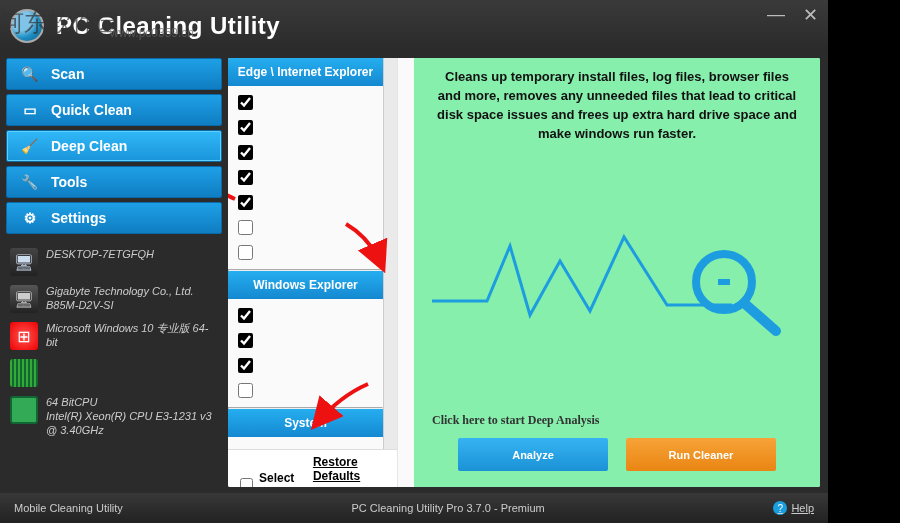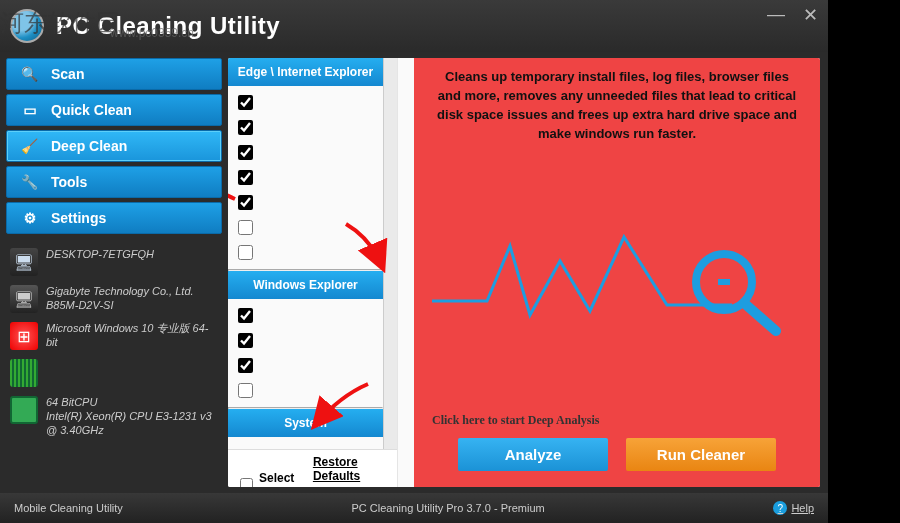--- a/index.html
+++ b/index.html
@@ -42,27 +42,27 @@
 .cb-row { display:flex; align-items:center; height: 25px; }
 .cb-row input { width:15px; height:15px; cursor:pointer; accent-color:#000; }
 .spacer-line { border-top:1px solid #aaa; margin: 0; }
 .scrollbar-fake { width:14px; background:#eaeaea; border-left:1px solid #ccc; }
 
 .bottom-bar { height: 38px; border-top: 1px solid #ddd; display:flex; align-items:center; gap: 18px; padding: 0 12px; font-size: 12px; background:#fff; }
 .bottom-bar .sa { display:flex; align-items:center; gap:6px; font-weight:600; cursor:pointer;margin-top:32px; }
 .bottom-bar .rd { text-decoration: underline; cursor:pointer; font-weight:600; }
 
 
-.info-pane { flex:1; padding: 10px 18px 12px 18px; display:flex; flex-direction:column; background:#ef4444; position:relative; }
+.info-pane { flex:1; padding: 10px 18px 12px 18px; display:flex; flex-direction:column; background:#86efac; position:relative; }
 .desc-text { font-weight:700; font-size:13px; text-align:center; line-height:1.45; color:#111; padding: 0 4px; }
 .viz { flex:1; display:flex; align-items:center; justify-content:center; }
 .viz svg { width: 370px; height: 130px; }
 .hint { font-family: "Comic Sans MS", cursive; font-weight:700; font-size:12px; text-align:left; color:#333; margin-bottom:10px; }
 .action-row { display:flex; gap:18px; justify-content:center; padding-bottom:4px; }
-.act-btn { flex:1; max-width:150px; height:33px; color:#fff; font-weight:700; font-size:15px; border:none; border-radius:2px; cursor:pointer; }
+.act-btn { flex:1; max-width:150px; height:33px; color:#fff; font-weight:700; font-size:11px; border:none; border-radius:2px; cursor:pointer; }
 .act-analyze { background: linear-gradient(#36b3f2,#1b92d6); }
 .act-run { background: linear-gradient(#f7a338,#e98512); }
 
 
 .statusbar { height: 30px; background: linear-gradient(#383838,#222); color:#ccc; display:flex; align-items:center; padding: 0 14px; font-size:11px; }
 .statusbar .mid { flex:1; text-align:center; }
 .statusbar .help { display:flex; align-items:center; gap:4px; cursor:pointer; text-decoration:underline; }
 .statusbar .qm { width:14px; height:14px; border-radius:50%; background:#1a9ede; color:#fff; display:flex; align-items:center; justify-content:center; font-size:10px; text-decoration:none; }
 
 

